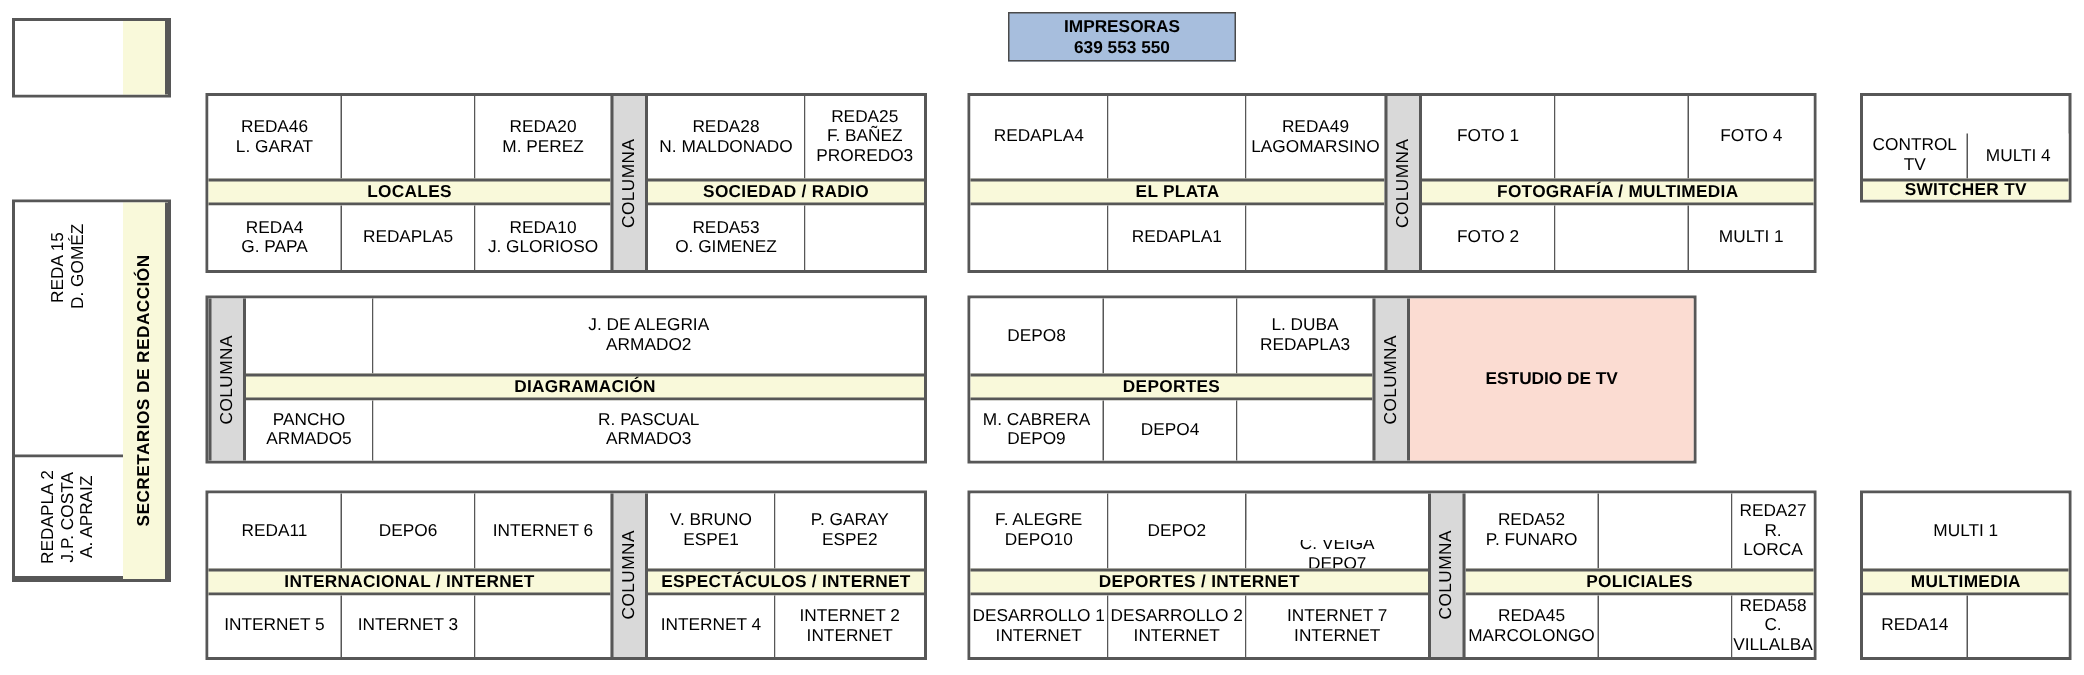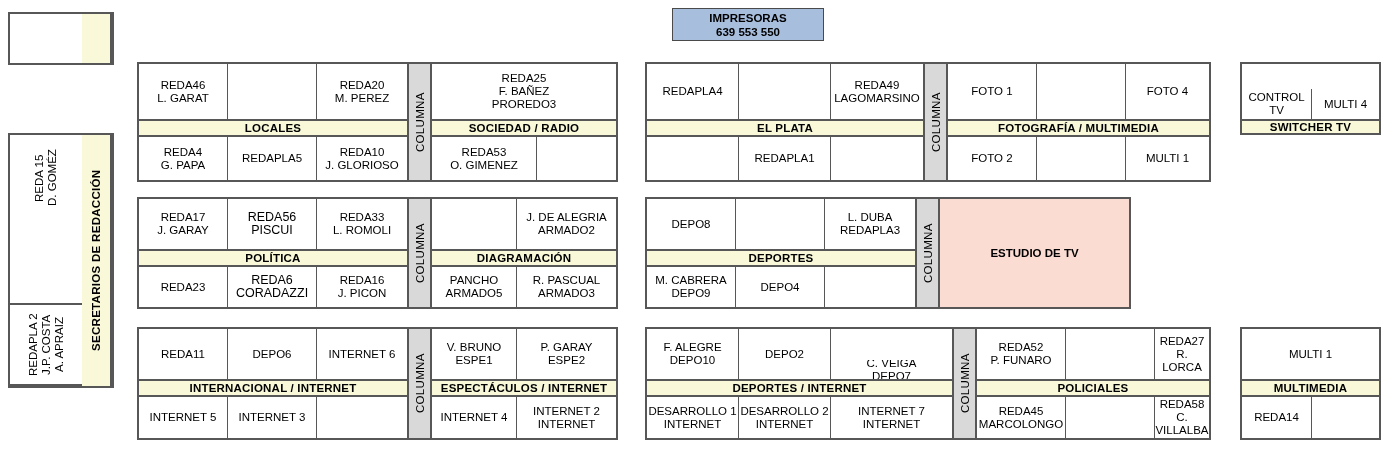--- a/index.html
+++ b/index.html
@@ -109,20 +109,22 @@
       <div class="cell" style="width:89px;">REDA4
 G. PAPA</div>
       <div class="cell" style="width:89px;">REDAPLA5</div>
       <div class="cell" style="flex:1;">REDA10
 J. GLORIOSO</div>
     </div>
   </div>
   <div class="columna" style="width:25px;">COLUMNA</div>
   <div class="side" style="flex:1;">
     <div class="row" style="height:55px;">
+      <div class="cell" style="width:105px;">REDA28
+N. MALDONADO</div>
       <div class="cell" style="flex:1;">REDA25
 F. BAÑEZ
 PROREDO3</div>
     </div>
     <div class="band" style="height:18px;">SOCIEDAD / RADIO</div>
     <div class="row" style="flex:1;">
       <div class="cell" style="width:105px;">REDA53
 O. GIMENEZ</div>
       <div class="cell" style="flex:1;"></div>
     </div>
@@ -162,38 +164,20 @@
 
 <div class="block" style="left:1240px;top:62px;width:141px;height:73px;flex-direction:column;">
   <div class="row" style="height:53px;margin-top:25px;">
     <div class="cell" style="width:70px;">CONTROL TV</div>
     <div class="cell" style="flex:1;">MULTI 4</div>
   </div>
   <div class="band" style="flex:1;border-bottom:none;">SWITCHER TV</div>
 </div>
 
 <div class="block" style="left:137px;top:197px;width:481px;height:112px;">
-  <div class="side" style="width:268px;">
-    <div class="row" style="height:50px;">
-      <div class="cell" style="width:89px;">REDA17
-J. GARAY</div>
-      <div class="cell" style="width:89px;font-size:12.5px;">REDA56
-PISCUI</div>
-      <div class="cell" style="flex:1;">REDA33
-L. ROMOLI</div>
-    </div>
-    <div class="band" style="height:18px;">POLÍTICA</div>
-    <div class="row" style="flex:1;">
-      <div class="cell" style="width:89px;">REDA23</div>
-      <div class="cell" style="width:89px;font-size:12.5px;">REDA6
-CORADAZZI</div>
-      <div class="cell" style="flex:1;">REDA16
-J. PICON</div>
-    </div>
-  </div>
   <div class="columna" style="width:25px;">COLUMNA</div>
   <div class="side" style="flex:1;">
     <div class="row" style="height:50px;">
       <div class="cell" style="width:85px;"></div>
       <div class="cell" style="flex:1;">J. DE ALEGRIA
 ARMADO2</div>
     </div>
     <div class="band" style="height:18px;">DIAGRAMACIÓN</div>
     <div class="row" style="flex:1;">
       <div class="cell" style="width:85px;">PANCHO

